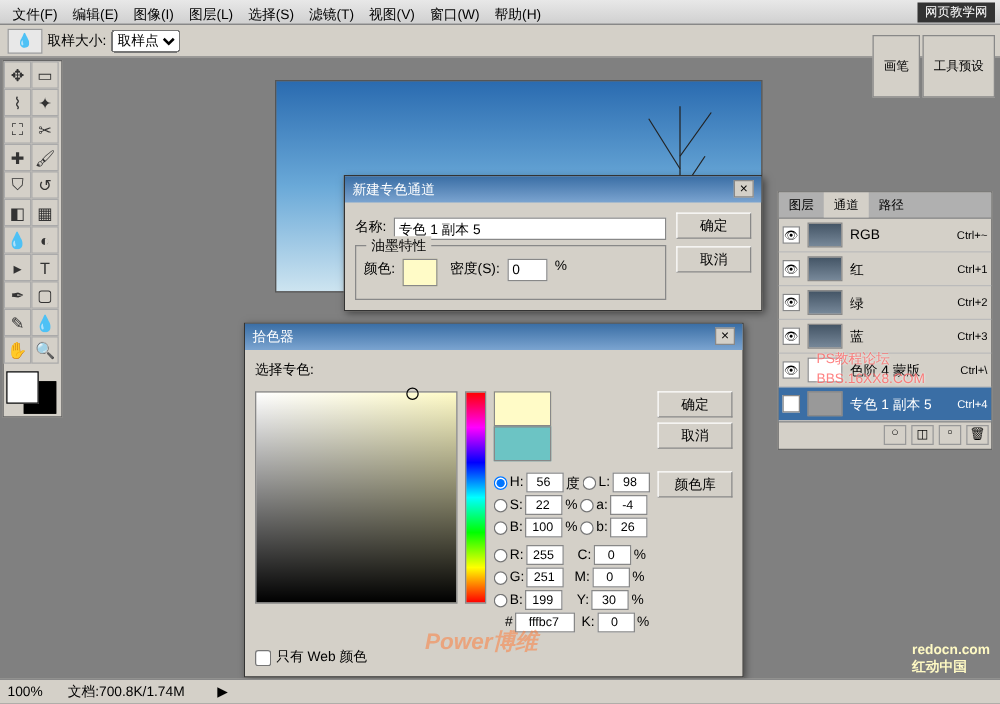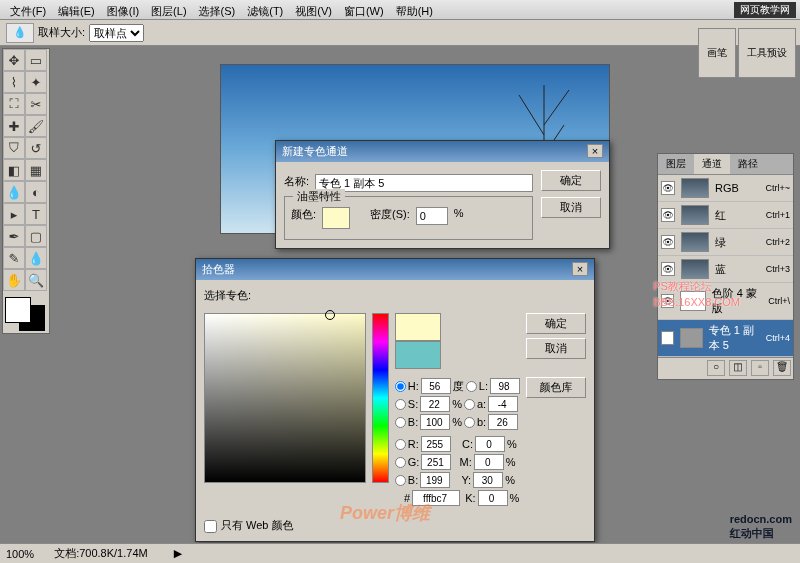--- a/index.html
+++ b/index.html
@@ -36,34 +36,34 @@
 .hue{width:18px;height:170px;background:linear-gradient(red,#f0f,blue,cyan,#0f0,#ff0,red);border:1px solid #888}
 .pcol{display:flex;flex-direction:column;gap:3px}
 .swprev{display:flex;flex-direction:column}
 .swprev div{width:46px;height:28px;border:1px solid #888}
 .pfields{display:flex;flex-direction:column;gap:2px;font-size:10px}
 .pfields .fr{display:flex;align-items:center;gap:2px}
 .pfields input{width:30px;border:1px solid #888;height:16px;font-size:10px;text-align:center;padding-right:2px}
 .pfields .rad{width:11px;height:11px}
 .pbtns{display:flex;flex-direction:column;gap:4px;margin-left:auto}
 .webonly{margin-top:6px;font-size:10px;display:flex;align-items:flex-end;gap:4px}
-.channels{position:absolute;right:6px;top:153px;width:137px;background:#d4d0c8;border:1px solid #666}
+.channels{position:absolute;right:6px;top:153px;width:172px;background:#d4d0c8;border:1px solid #666}
 .channels .tabs{display:flex;background:#b0b0b0;border-bottom:1px solid #888}
 .channels .tabs span{padding:3px 8px;font-size:10px}
 .channels .tabs .active{background:#d4d0c8}
 .channels .ch{display:flex;align-items:center;padding:3px;gap:6px;border-bottom:1px solid #bbb}
 .channels .ch.sel{background:#3a6ea5;color:#fff}
 .channels .eye{width:14px;height:14px;border:1px solid #888;background:#fff;font-size:9px;text-align:center;line-height:12px}
 .channels .thumb{width:28px;height:20px;border:1px solid #888;background:#888}
 .channels .shortcut{margin-left:auto;font-size:9px}
 .channels .foot{height:22px;display:flex;justify-content:flex-end;gap:4px;padding:2px;border-top:1px solid #888}
 .channels .foot span{width:18px;height:16px;border:1px solid #999;background:#d4d0c8;font-size:10px;text-align:center}
 .statusbar{position:absolute;bottom:0;left:0;right:0;height:20px;background:#d4d0c8;border-top:1px solid #888;display:flex;align-items:center;padding:0 6px;gap:20px;font-size:10px}
 .wm1{position:absolute;right:60px;top:278px;color:rgba(255,80,80,.7);font-size:13px;text-shadow:0 0 2px #fff}
-.wm2{position:absolute;bottom:22px;right:8px;color:#0f172a;font-size:12px;font-weight:bold}
+.wm2{position:absolute;bottom:22px;right:8px;color:#fef9c3;font-size:12px;font-weight:bold}
 .wm3{position:absolute;bottom:38px;left:340px;color:rgba(255,120,50,.5);font-size:18px;font-weight:bold;font-style:italic}
 </style>
 </head>
 <body>
 
 <div class="menubar">
     <span>文件(F)</span>
     <span>编辑(E)</span>
     <span>图像(I)</span>
     <span>图层(L)</span>
@@ -133,21 +133,21 @@
       <div style="flex:1">
         <div class="row">
             <span>名称:</span>
             <input type="text" style="flex: 1 1 0%;" value="专色 1 副本 5">
           </div>
         <div class="group">
           <span class="glabel">油墨特性</span>
           <div class="row">
             <span>颜色:</span>
             <div style="width:28px;height:22px;background:#fffbc7;border:1px solid #888"></div>
-            <span style="margin-left:14px">密度(S):</span>
+            <span style="margin-left:4px">密度(S):</span>
             <input type="text" style="width: 32px;" value="0">
             <span>%</span>
           </div>
         </div>
       </div>
       <div style="display:flex;flex-direction:column;gap:6px">
         <div class="btn">确定</div>
         <div class="btn">取消</div>
       </div>
     </div>

